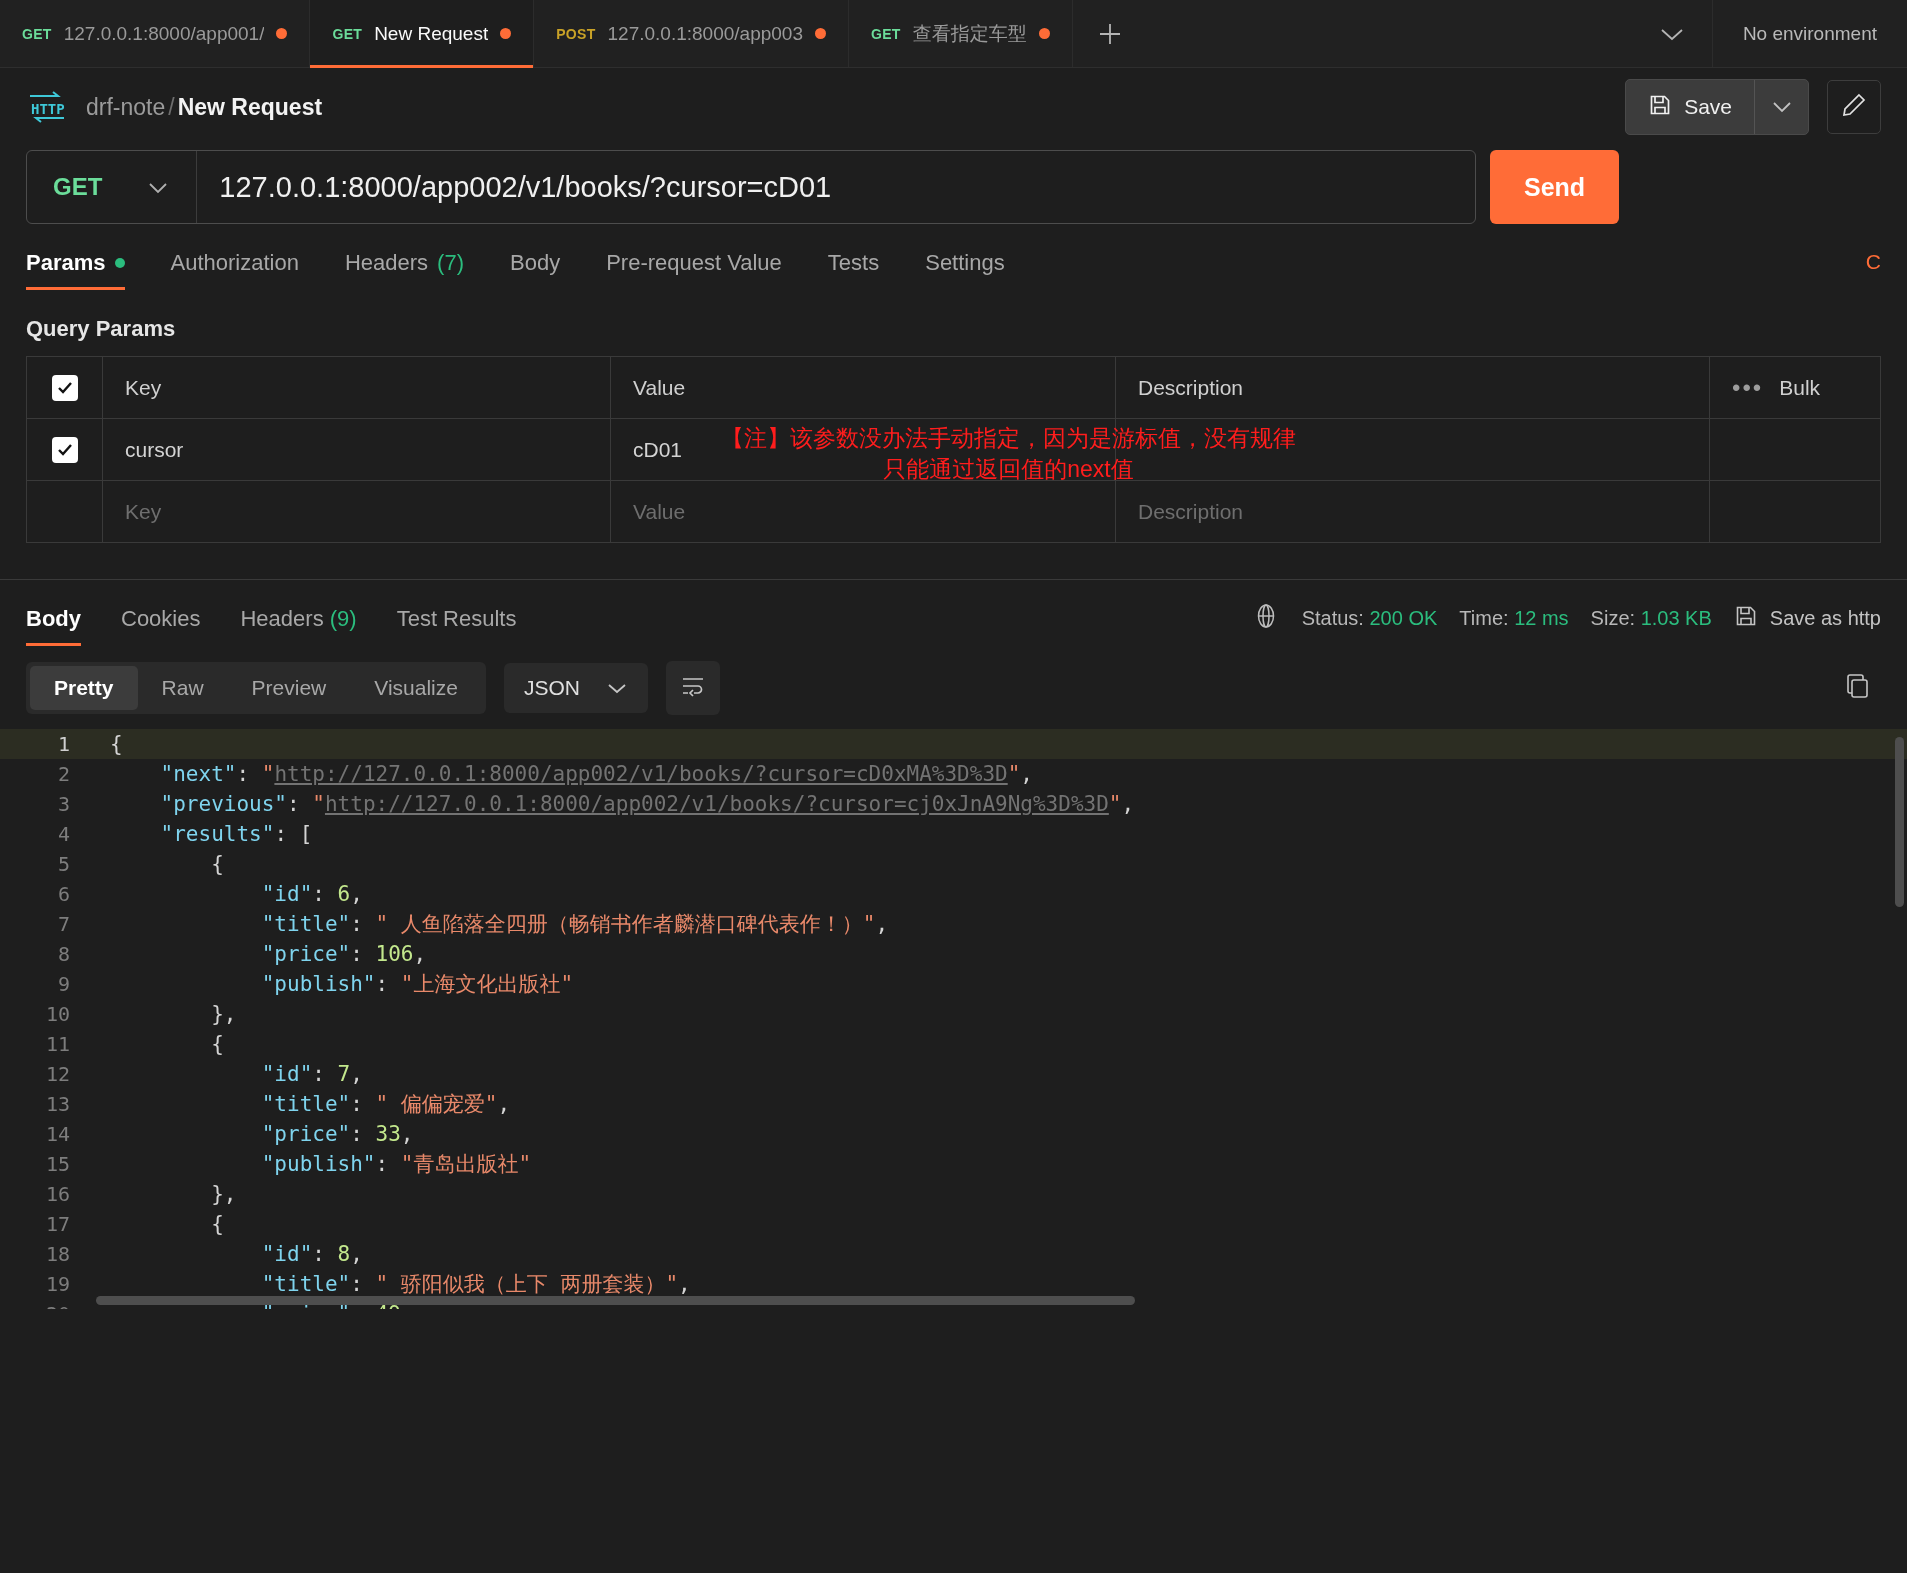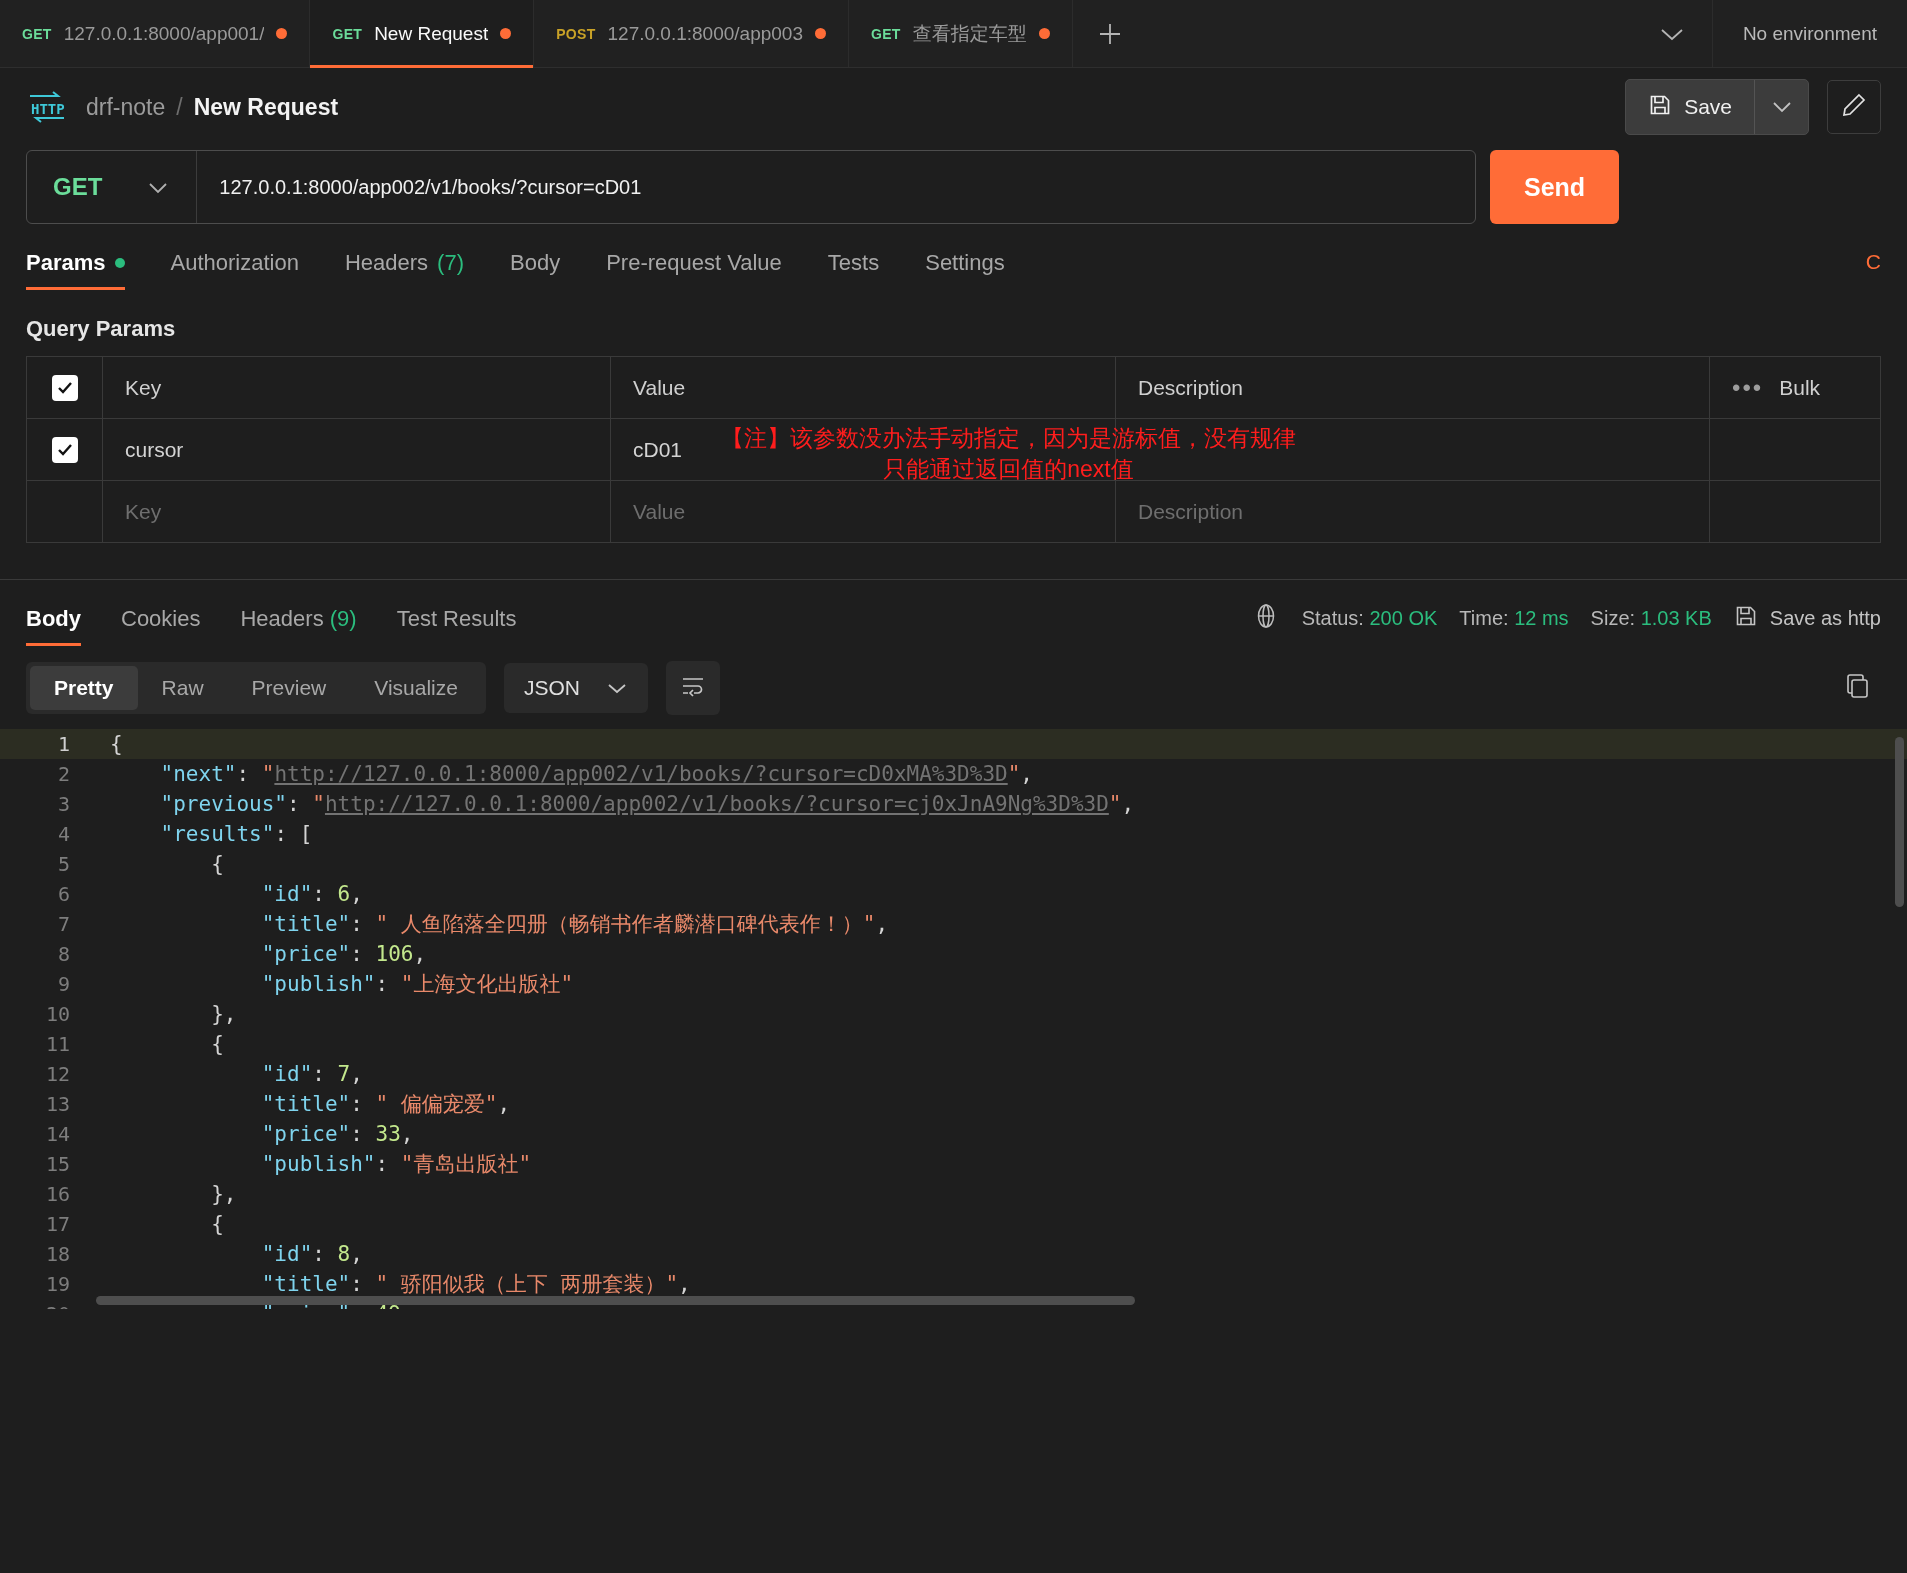--- a/index.html
+++ b/index.html
@@ -76,21 +76,21 @@
     display: flex;
     align-items: center;
     padding: 0 26px;
     gap: 18px;
   }
   .http-icon {
     width: 42px; height: 36px;
     flex: none;
     display: flex; align-items: center; justify-content: center;
   }
-  .crumbs { display: flex; align-items: center; gap: 11px; font-size: 23px; }
+  .crumbs { display: flex; align-items: center; gap: 3px; font-size: 23px; }
   .crumb-coll { color: #9b9b9b; cursor: pointer; }
   .crumb-sep { color: #6d6d6d; }
   .crumb-cur { color: #f3f3f3; font-weight: bold; cursor: pointer; }
 
   .crumb-right { margin-left: auto; display: flex; align-items: center; gap: 18px; }
   .savebtn {
     display: flex; align-items: stretch;
     background: #3c3c3c;
     border-radius: 5px;
     overflow: hidden;
@@ -127,21 +127,21 @@
   .method-sel {
     display: flex; align-items: center; gap: 44px;
     padding: 0 26px;
     border-right: 1px solid #3c3c3c;
     color: #6bdd9a; font-size: 24px; font-weight: bold;
     cursor: pointer;
   }
   .method-sel .cv { color: #b0b0b0; font-weight: normal; }
   .url-input {
     flex: 1; display: flex; align-items: center;
-    padding: 0 22px; font-size: 20px; color: #f0f0f0;
+    padding: 0 22px; font-size: 29px; color: #f0f0f0;
     cursor: text;
   }
   .sendbtn {
     margin-left: 14px;
     background: #ff6c37;
     color: #ffffff;
     font-size: 25px; font-weight: bold;
     border: none; border-radius: 6px;
     padding: 0 34px;
     height: 74px;

